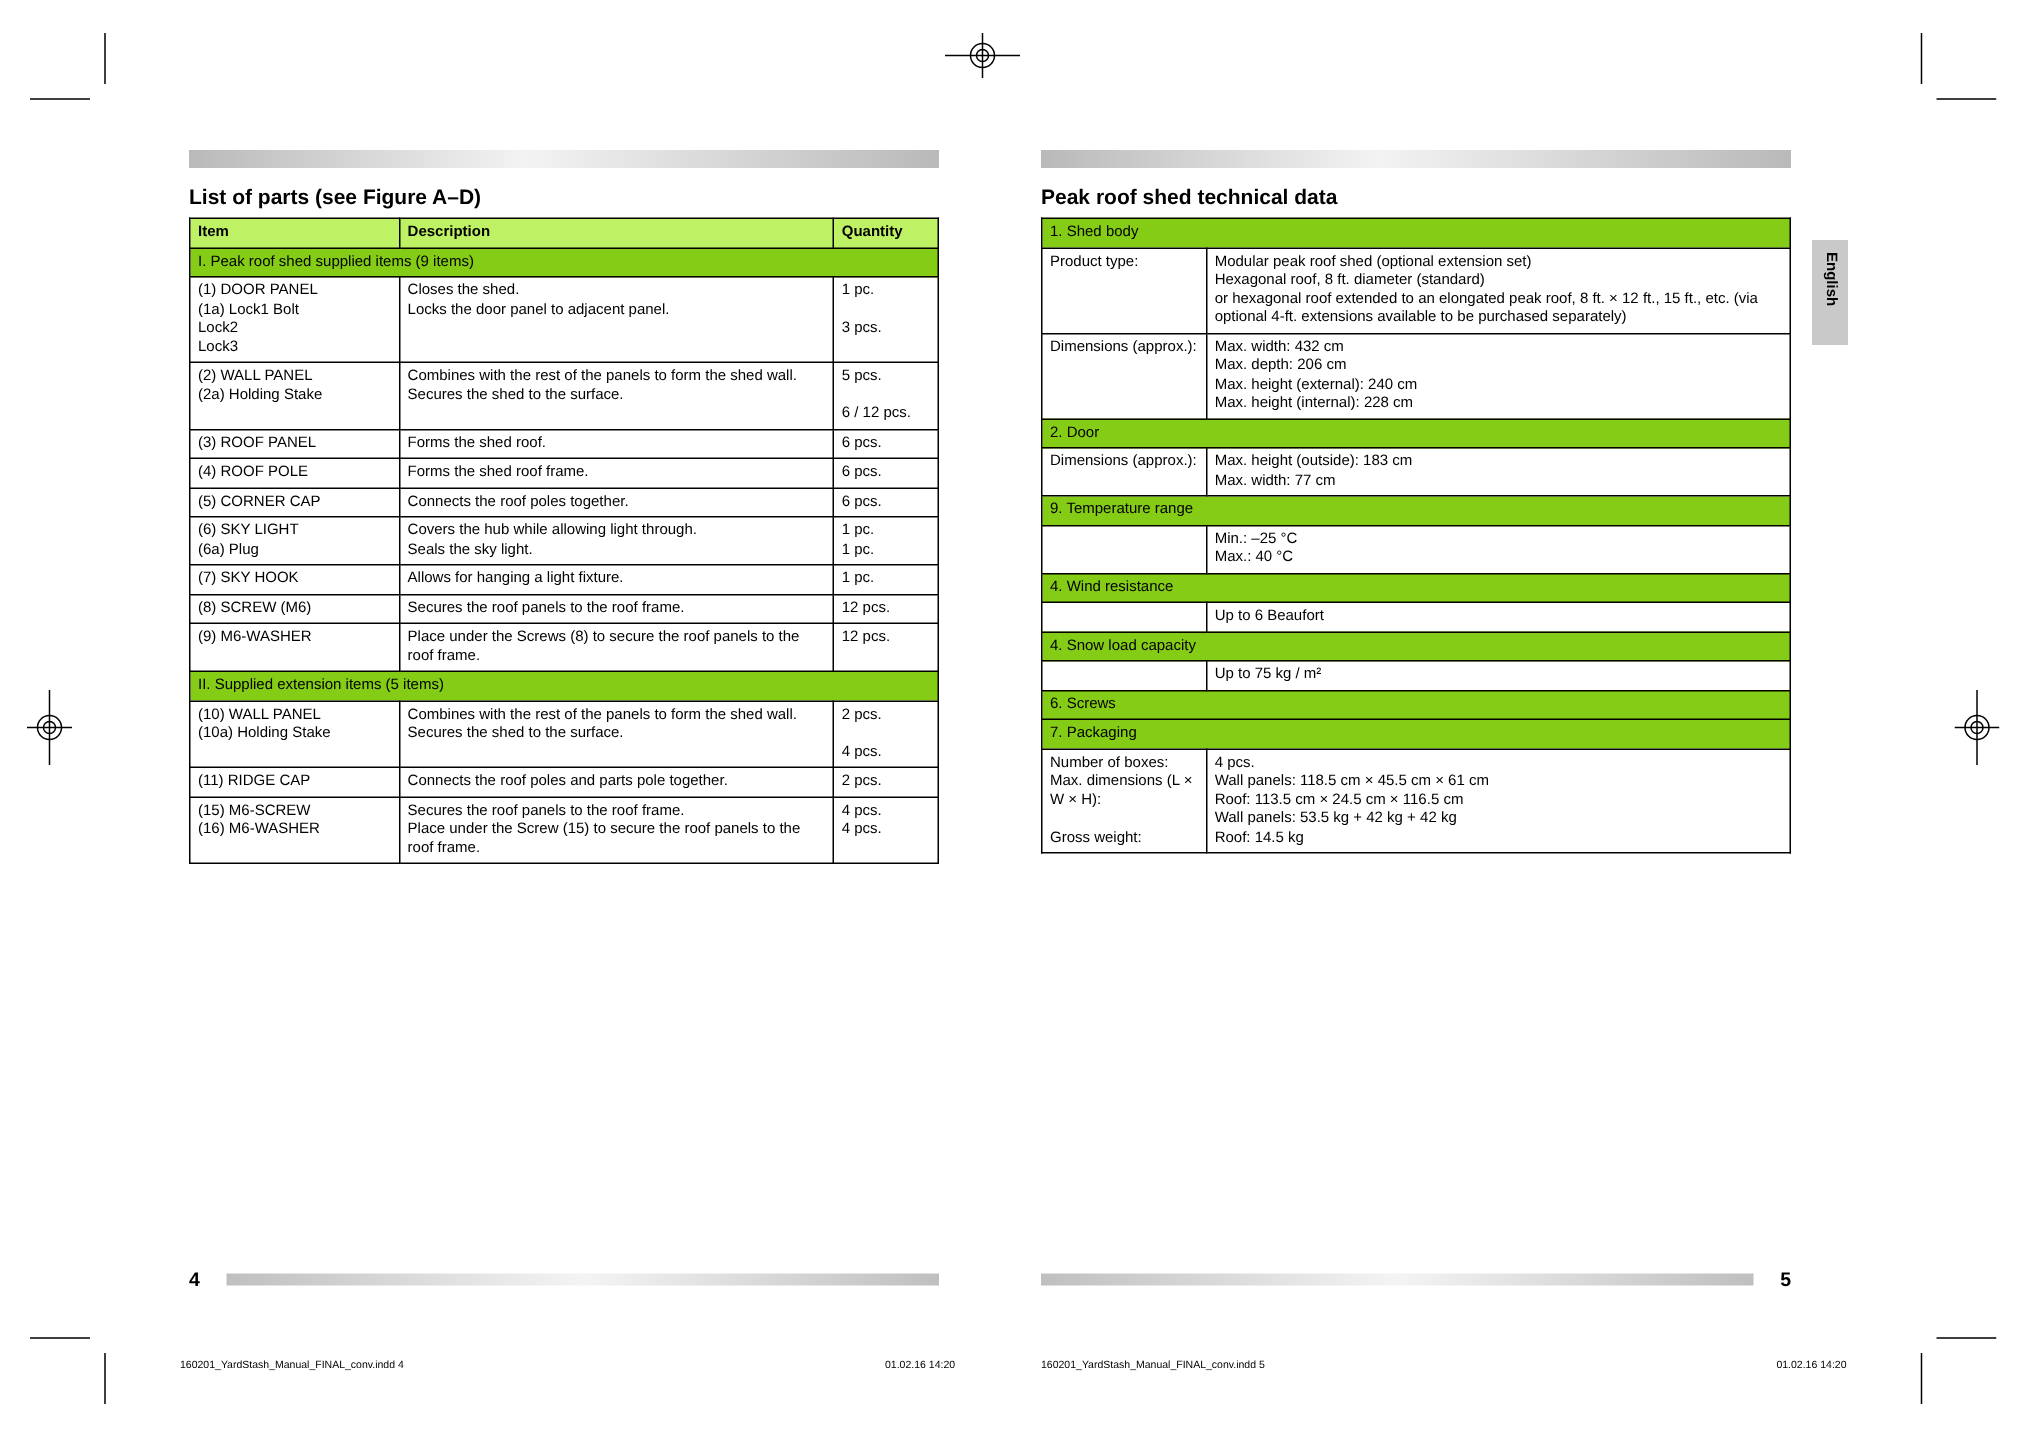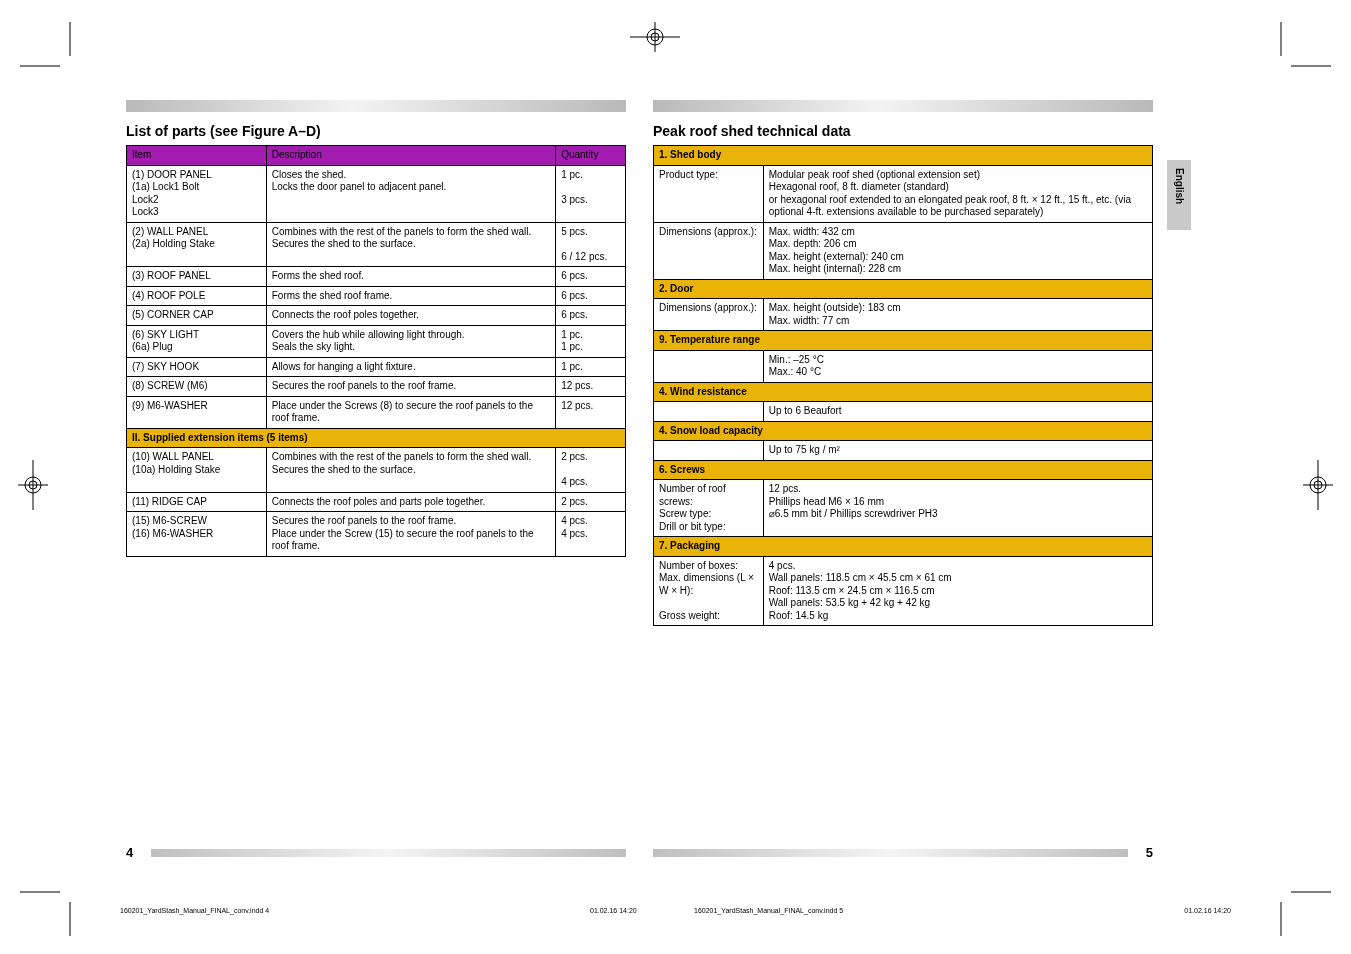--- a/index.html
+++ b/index.html
@@ -1,29 +1,29 @@
 <!DOCTYPE html>
 <html><head>
 <meta charset="utf-8">
 <style>
   html,body{margin:0;padding:0;background:#fff;font-family:Arial,Helvetica,sans-serif;color:#000}
   .sheet{position:relative;width:1351px;height:954px}
   .cropmark{position:absolute;stroke:#000;fill:none}
   .regmark{position:absolute}
   .page{position:absolute;top:100px;width:500px}
   .page.left{left:126px}
-  .page.right{left:653px}
+  .page.right{left:694px}
   .gradbar{height:12px;background:linear-gradient(90deg,#b9b9b9 0%,#f3f3f3 45%,#b9b9b9 100%)}
   .section-title{font-size:14px;font-weight:bold;margin:11px 0 6px 0}
   .sidetab{position:absolute;right:-38px;top:60px;width:24px;height:70px;background:#c9c9c9}
   .sidetab span{display:block;transform:rotate(90deg);transform-origin:left top;position:relative;top:8px;left:18px;font-size:10px;font-weight:bold;white-space:nowrap}
   table{border-collapse:collapse;width:100%}
   td,th{border:1px solid #000;padding:3px 5px;vertical-align:top;font-size:10px;line-height:1.25}
-  .hdr td{background:#a21caf;font-weight:normal}
-  .sub td{background:#eab308;font-weight:bold}
+  .hdr td{background:#bef264;font-weight:bold}
+  .sub td{background:#84cc16;font-weight:normal}
   .footer{position:absolute;bottom:0;left:0;right:0;display:flex;align-items:center;gap:18px}
   .footer.rightf{flex-direction:row-reverse}
   .footer .num{font-size:13px;font-weight:bold}
   .footer .bar{flex:1;height:8px;background:linear-gradient(90deg,#bfbfbf,#f4f4f4,#bfbfbf)}
   .slug{position:absolute;font-size:7px;color:#000}
 </style>
 </head>
 <body>
 
 <div class="sheet">
@@ -63,20 +63,23 @@
     <div class="gradbar"></div>
     <div class="section-title">List of parts (see Figure A–D)</div>
 
     <table>
       <tbody>
           <tr class="hdr">
         <td style="width:28%">Item</td>
         <td>Description</td>
         <td style="width:14%">Quantity</td>
       </tr>
+      <tr class="sub">
+            <td colspan="3">I. Peak roof shed supplied items (9 items)</td>
+          </tr>
       <tr>
         <td><span style="white-space:pre-line">(1) DOOR PANEL
 (1a) Lock1 Bolt
 Lock2
 Lock3</span></td>
         <td><span style="white-space:pre-line">Closes the shed.
 Locks the door panel to adjacent panel.</span></td>
         <td><span>1 pc.</span><br><br><span>3 pcs.</span></td>
       </tr>
       <tr>
@@ -212,28 +215,20 @@
       <tr class="sub">
             <td colspan="2">4. Snow load capacity</td>
           </tr>
       <tr>
             <td></td>
             <td>Up to 75 kg / m²</td>
           </tr>
       <tr class="sub">
             <td colspan="2">6. Screws</td>
           </tr>
-      <tr>
-            <td style="white-space:pre-line">Number of roof screws:
-Screw type:
-Drill or bit type:</td>
-            <td style="white-space:pre-line">12 pcs.
-Phillips head M6 × 16 mm
-⌀6.5 mm bit / Phillips screwdriver PH3</td>
-          </tr>
       <tr class="sub">
             <td colspan="2">7. Packaging</td>
           </tr>
       <tr>
             <td style="white-space:pre-line">Number of boxes:
 Max. dimensions (L × W × H):
 
 Gross weight:</td>
             <td style="white-space:pre-line">4 pcs.
 Wall panels: 118.5 cm × 45.5 cm × 61 cm

